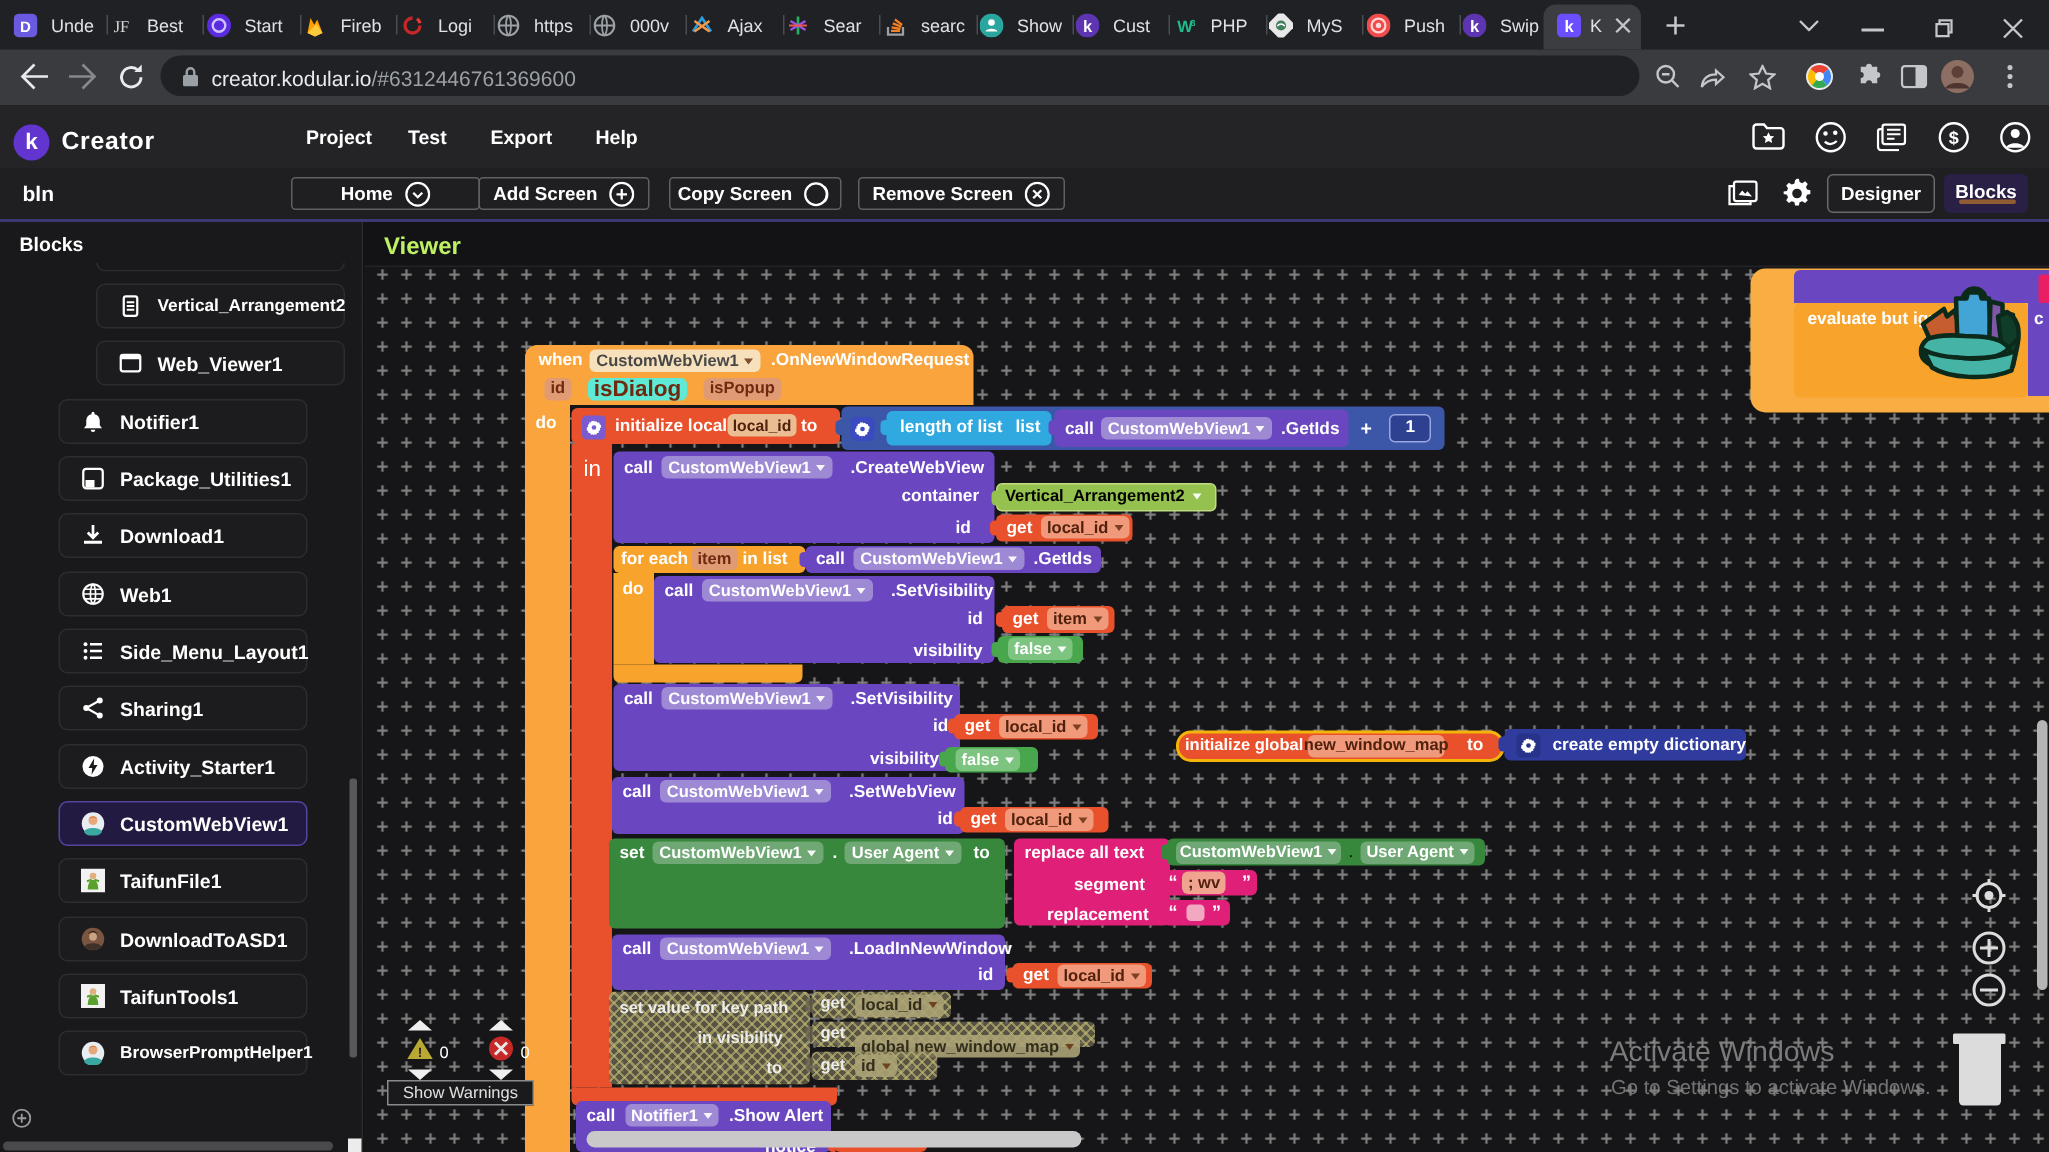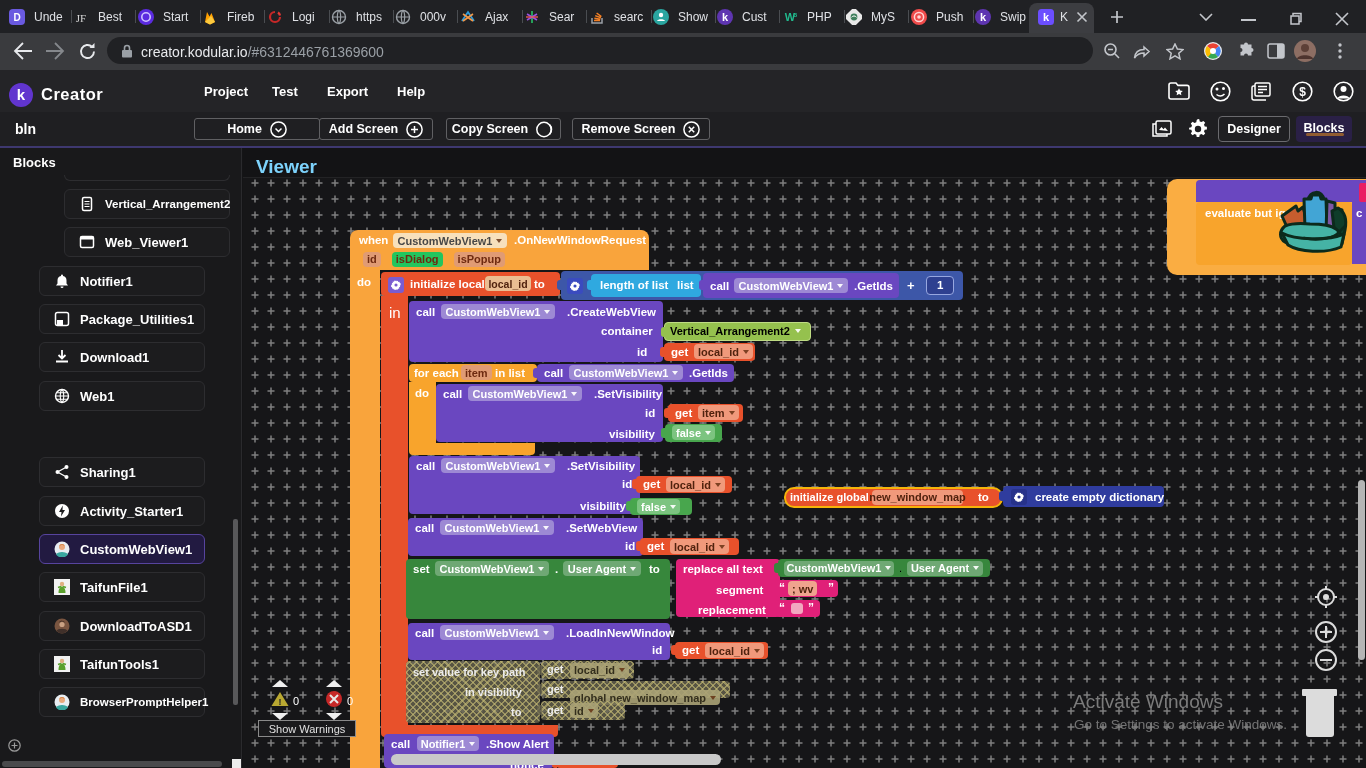--- a/index.html
+++ b/index.html
@@ -351,20 +351,31 @@
     </div>
 <div class="sitem" style="left:39px;top:233px;font-size:13px">
       <span class="sic">
         <svg width="16" height="16" viewBox="0 0 16 16" style="position:absolute;left:0;top:0">
           <circle cx="8" cy="8" r="6.5" fill="none" stroke="#fff" stroke-width="1.4"></circle>
           <path d="M1.5 8h13M8 1.5c-2.3 1.9-2.3 11.1 0 13 2.3-1.9 2.3-11.1 0-13zM2.6 4.8h10.8M2.6 11.2h10.8" fill="none" stroke="#fff" stroke-width="1.1"></path>
         </svg>
       </span>
       <span>Web1</span>
     </div>
+<div class="sitem" style="left:39px;top:271px;font-size:13px">
+      <span class="sic">
+        <svg width="16" height="16" viewBox="0 0 16 16" style="position:absolute;left:0;top:0">
+          <circle cx="3" cy="3.5" r="1.3" fill="#fff"></circle>
+          <circle cx="3" cy="8" r="1.3" fill="#fff"></circle>
+          <circle cx="3" cy="12.5" r="1.3" fill="#fff"></circle>
+          <path d="M6 3.5h8M6 8h8M6 12.5h8" stroke="#fff" stroke-width="1.8"></path>
+        </svg>
+      </span>
+      <span>Side_Menu_Layout1</span>
+    </div>
 <div class="sitem" style="left:39px;top:309px;font-size:13px">
       <span class="sic">
         <svg width="16" height="16" viewBox="0 0 16 16" style="position:absolute;left:0;top:0">
           <circle cx="12.5" cy="3" r="2" fill="#fff"></circle>
           <circle cx="3.5" cy="8" r="2" fill="#fff"></circle>
           <circle cx="12.5" cy="13" r="2" fill="#fff"></circle>
           <path d="M3.5 8l9-5M3.5 8l9 5" stroke="#fff" stroke-width="1.4"></path>
         </svg>
       </span>
       <span>Sharing1</span>
@@ -436,21 +447,21 @@
 <svg width="13" height="13" viewBox="0 0 13 13" style="position:absolute;left:8px;top:591px">
       <circle cx="6.5" cy="6.5" r="5.7" fill="none" stroke="#9a9a9a" stroke-width="1.2"></circle>
       <path d="M6.5 3.5v6M3.5 6.5h6" stroke="#9a9a9a" stroke-width="1.2"></path>
     </svg>
 <div style="position:absolute;left:233px;top:371px;width:5px;height:186px;background:#58585a;border-radius:2px"></div>
 <div style="position:absolute;left:2px;top:613px;width:220px;height:6px;background:#4a4a4c;border-radius:3px"></div>
 <div style="position:absolute;left:232px;top:611px;width:10px;height:9px;background:#ececec"></div>
 </div>
 <div id="work">
 <div style="position:absolute;left:0;top:0;width:1123px;height:30px;background:#131315;border-bottom:1px solid #232325">
-      <span style="position:absolute;left:13px;top:8px;color:#7dd3fc;font-weight:bold;font-size:19px">Viewer</span>
+      <span style="position:absolute;left:13px;top:8px;color:#bef264;font-weight:bold;font-size:16px">Viewer</span>
     </div>
 <svg width="1123" height="590" style="position:absolute;left:0;top:30px">
 <defs>
         <pattern id="g" width="16" height="16" patternUnits="userSpaceOnUse">
 <path d="M12 1.5v7M8.5 5h7" stroke="#7e7e7e" stroke-width="1.5"></path>
 </pattern>
       </defs>
 <rect width="1123" height="590" fill="url(#g)"></rect>
     </svg>
 <div class="blk" style="left:924px;top:31px;width:199px;height:96px;background:#faad42;border-radius:4px;border-radius:10px 0 0 10px"></div>
@@ -476,21 +487,21 @@
     </svg>
 <div class="blk" style="left:107px;top:82px;width:299px;height:40px;background:#f9a43c;border-radius:4px;border-radius:8px 8px 0 0"></div>
 <div class="blk" style="left:107px;top:122px;width:30px;height:498px;background:#f9a43c;border-radius:4px;border-radius:0"></div>
 <div class="lbl" style="left:116px;top:86px;font-size:11.5px;color:#fff;font-weight:bold">when</div>
 <div class="row" style="left:150px;top:85px;height:15px">
       <span class="pill" style="background:#f7e0bc;color:#474747;font-size:11px;width:114px;justify-content:center;">CustomWebView1<span class="trid"></span></span>
     </div>
 <div class="lbl" style="left:271px;top:86px;font-size:11.5px;color:#fff;font-weight:bold">.OnNewWindowRequest</div>
 <div class="row" style="left:120px;top:104px;gap:11px;height:14px">
       <span class="pill" style="background:#e09b74;color:#6e2a10;font-size:11px;">id</span>
-      <span class="pill" style="background:#22c55e;color:#6e2a10;font-size:11px;">isDialog</span>
+      <span class="pill" style="background:#5eead4;color:#6e2a10;font-size:15px;">isDialog</span>
       <span class="pill" style="background:#e09b74;color:#6e2a10;font-size:11px;">isPopup</span>
     </div>
 <div class="lbl" style="left:114px;top:128px;font-size:11.5px;color:#fff;font-weight:bold">do</div>
 <div class="blk" style="left:138px;top:124px;width:179px;height:24px;background:#e8512b;border-radius:4px;"></div>
 <div class="blk" style="left:138px;top:148px;width:27px;height:429px;background:#e8512b;border-radius:4px;border-radius:0"></div>
 <div class="blk" style="left:138px;top:577px;width:177px;height:12px;background:#e8512b;border-radius:4px;border-radius:0 0 4px 4px"></div>
 <div class="gear" style="position:absolute;left:145px;top:129px;background:#7a5cd0">
       <svg width="10" height="10" viewBox="0 0 11 11">
         <path fill="#fff" d="M5.5 0l.5 1.3 1.4-.4.7 1.2 1.3-.2.2 1.3 1.2.7-.4 1.4L11 5.5l-1.3.5.4 1.4-1.2.7.2 1.3-1.3.2-.7 1.2-1.4-.4-.5 1.3-.5-1.3-1.4.4-.7-1.2-1.3-.2-.2-1.3-1.2-.7.4-1.4L0 5.5l1.3-.5-.4-1.4 1.2-.7-.2-1.3 1.3.2.7-1.2 1.4.4z"></path>
         <circle cx="5.5" cy="5.5" r="1.7" fill="#7a5cd0"></circle>

